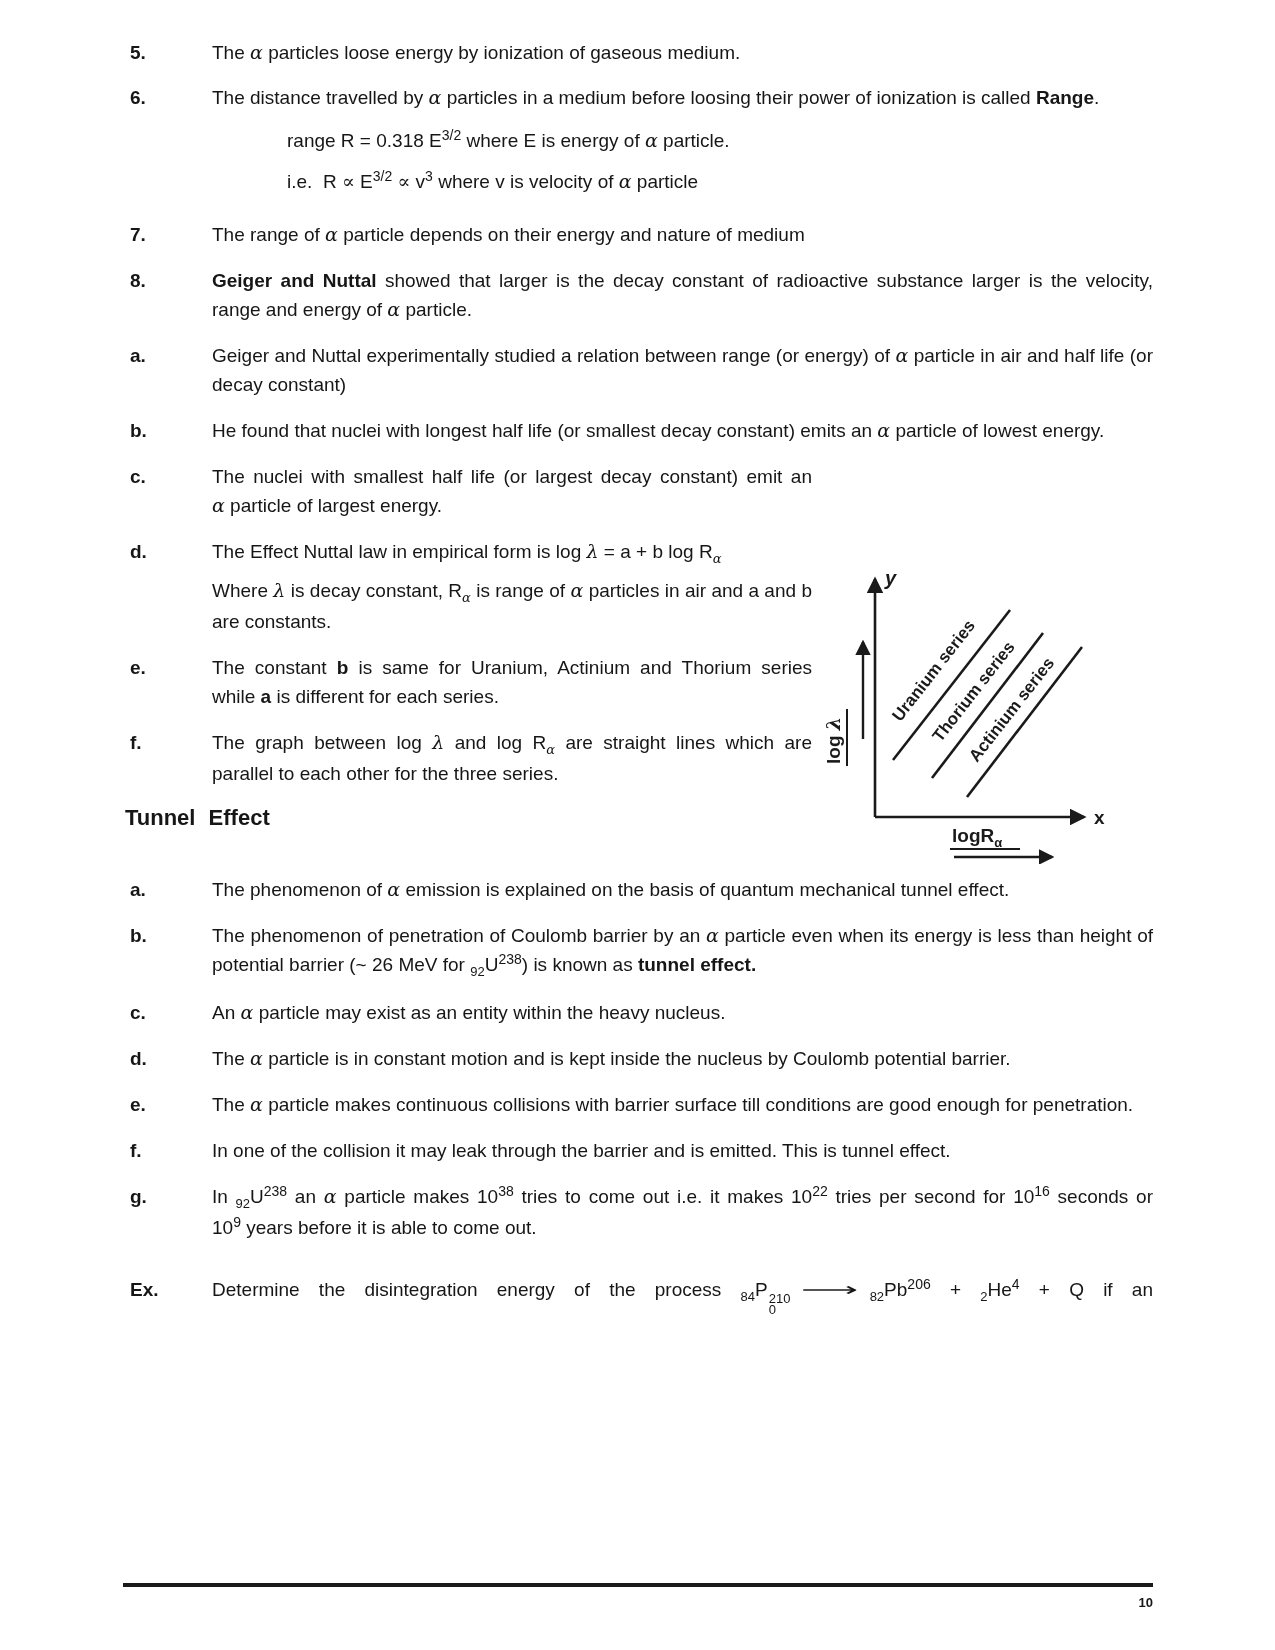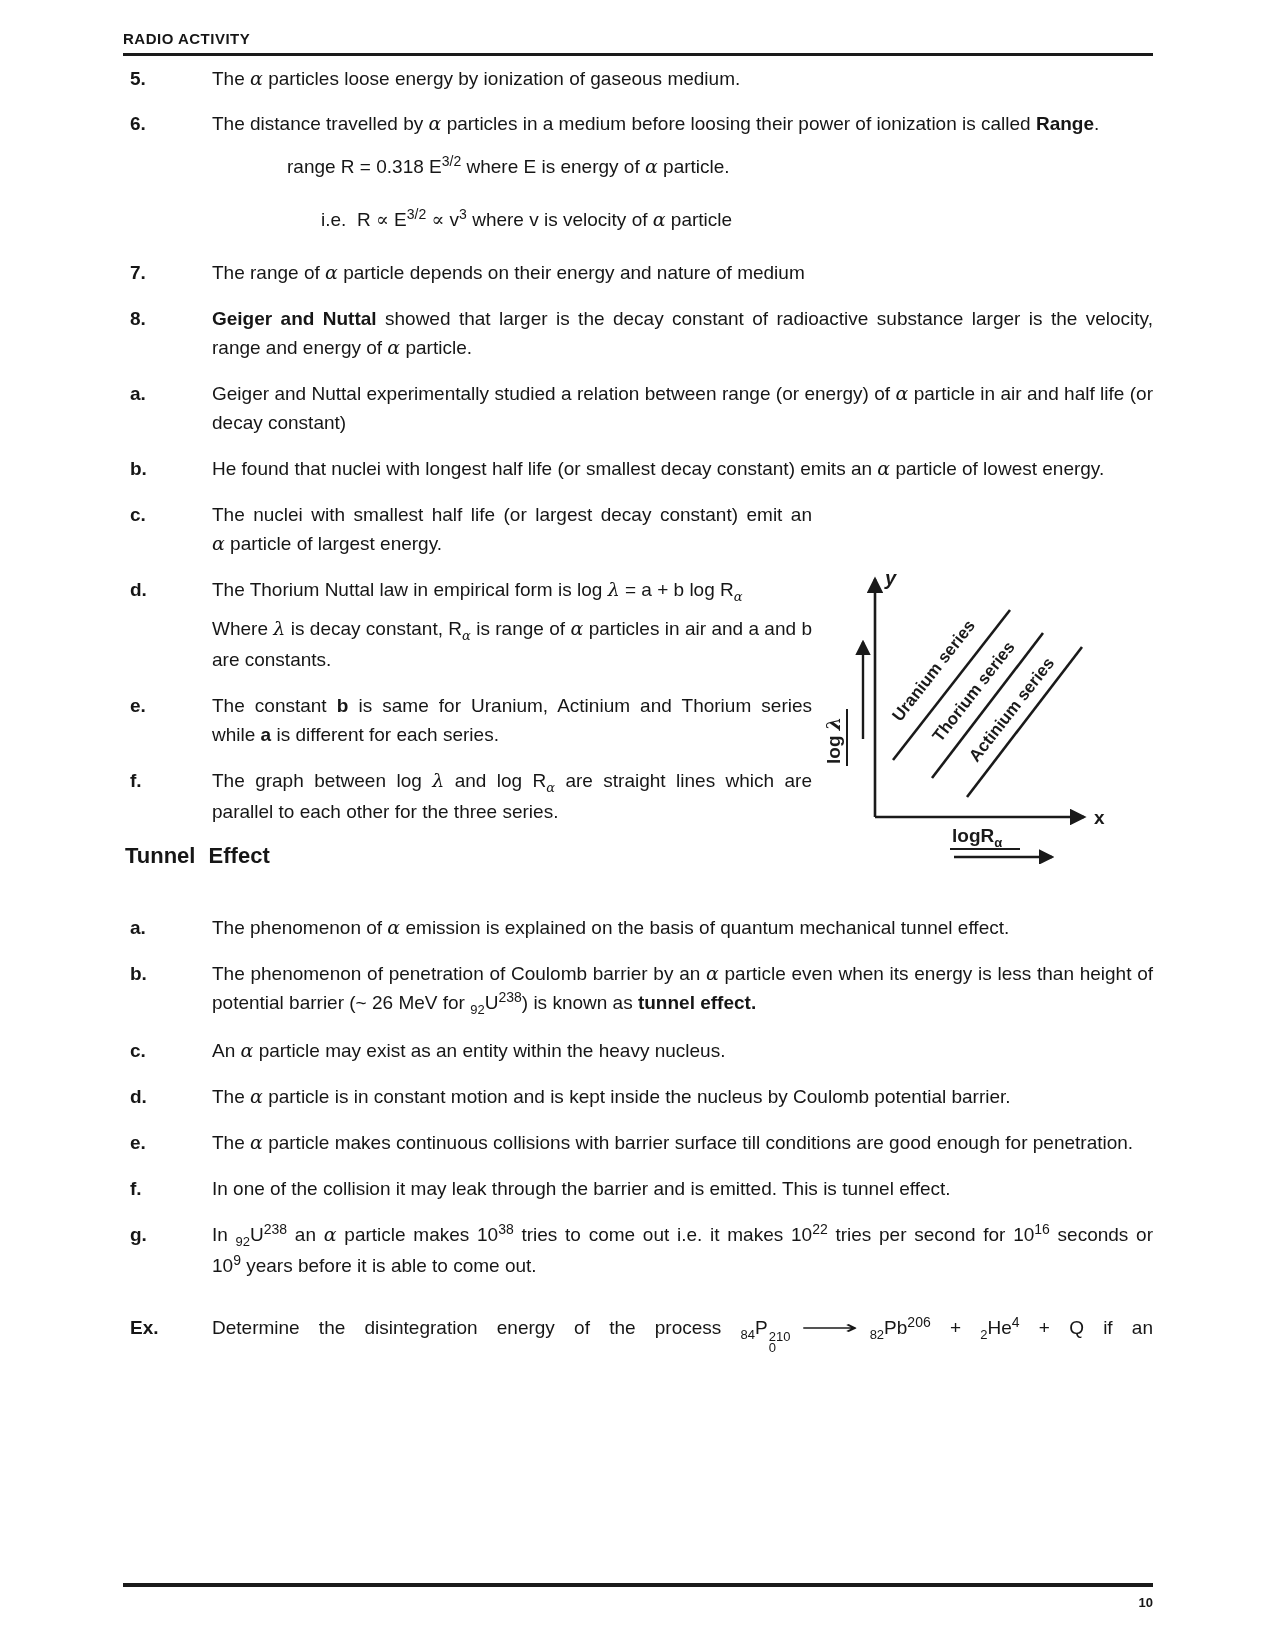--- a/index.html
+++ b/index.html
@@ -18,21 +18,21 @@
   .item .txt{flex:1;font-size:19px;line-height:29px;text-align:justify;}
   .item.narrow .txt{flex:0 0 600px;max-width:600px;}
   .item.indent .txt{margin-left:75px;text-align:left;}
   .item.heading-row{}
   .sec-heading{font-size:22px;font-weight:bold;word-spacing:7px;margin-left:2px;line-height:26px;}
 
   
   .items > :nth-child(1){margin-top:8px;}
   .items > :nth-child(2){margin-top:16px;}
   .items > :nth-child(3){margin-top:14px;}
-  .items > :nth-child(4){margin-top:22px;gap:34px;}
+  .items > :nth-child(4){margin-top:10px;}
   .items > :nth-child(5){margin-top:22px;}
   .items > :nth-child(11){margin-top:8px;}
   .items > :nth-child(15){margin-top:44px;}
   .items > :nth-child(22){margin-top:31px;}
 
   .b{font-weight:bold;}
   .g{font-family:"DejaVu Serif","DejaVu Sans",serif;font-style:italic;}
   .sub{font-size:13px;position:relative;top:5px;}
   .sup{font-size:14px;position:relative;top:-7px;}
   .stack{display:inline-flex;flex-direction:column;align-items:flex-start;
@@ -48,24 +48,20 @@
   .footer{position:absolute;left:123px;width:1030px;top:1583px;}
   .foot-rule{height:4px;background:#1a1a1a;}
   .pageno{text-align:right;font-weight:bold;font-size:13px;margin-top:6px;line-height:20px;}
 </style>
 </head>
 <body>
 
 <div class="page">
 
   <div class="content">
-    <div class="doc-header">
-      <div class="doc-title">RADIO ACTIVITY</div>
-      <div class="head-rule"></div>
-    </div>
 
     <div class="items" id="items">
         <div class="item">
           <div class="marker">5.</div>
           <div class="txt"><span>The </span><span class="g">α</span><span>&nbsp;particles loose energy by ionization of gaseous medium.</span></div>
         </div>
         <div class="item">
           <div class="marker">6.</div>
           <div class="txt"><span>The distance travelled by </span><span class="g">α</span><span>&nbsp;particles in a medium before loosing their power of ionization is called </span><span class="b">Range</span><span>.</span></div>
         </div>
@@ -92,21 +88,21 @@
         <div class="item">
           <div class="marker">b.</div>
           <div class="txt"><span>He found that nuclei with longest half life (or smallest decay constant) emits an </span><span class="g">α</span><span>&nbsp;particle of lowest energy.</span></div>
         </div>
         <div class="item narrow">
           <div class="marker">c.</div>
           <div class="txt"><span>The nuclei with smallest half life (or largest decay constant) emit an </span><span class="g">α</span><span>&nbsp;particle of largest energy.</span></div>
         </div>
         <div class="item narrow">
           <div class="marker">d.</div>
-          <div class="txt"><span>The Thorium Nuttal law in empirical form is log </span><span class="g">λ</span><span>&nbsp;= a + b log R</span><span class="sub g">α</span></div>
+          <div class="txt"><span>The Effect Nuttal law in empirical form is log </span><span class="g">λ</span><span>&nbsp;= a + b log R</span><span class="sub g">α</span></div>
         </div>
         <div class="item narrow">
           <div class="marker"></div>
           <div class="txt"><span>Where </span><span class="g">λ</span><span>&nbsp;is decay constant, R</span><span class="sub g">α</span><span>&nbsp;is range of </span><span class="g">α</span><span>&nbsp;particles in air and a and b are constants.</span></div>
         </div>
         <div class="item narrow">
           <div class="marker">e.</div>
           <div class="txt"><span>The constant </span><span class="b">b</span><span>&nbsp;is same for Uranium, Actinium and Thorium series while </span><span class="b">a</span><span>&nbsp;is different for each series.</span></div>
         </div>
         <div class="item narrow">

